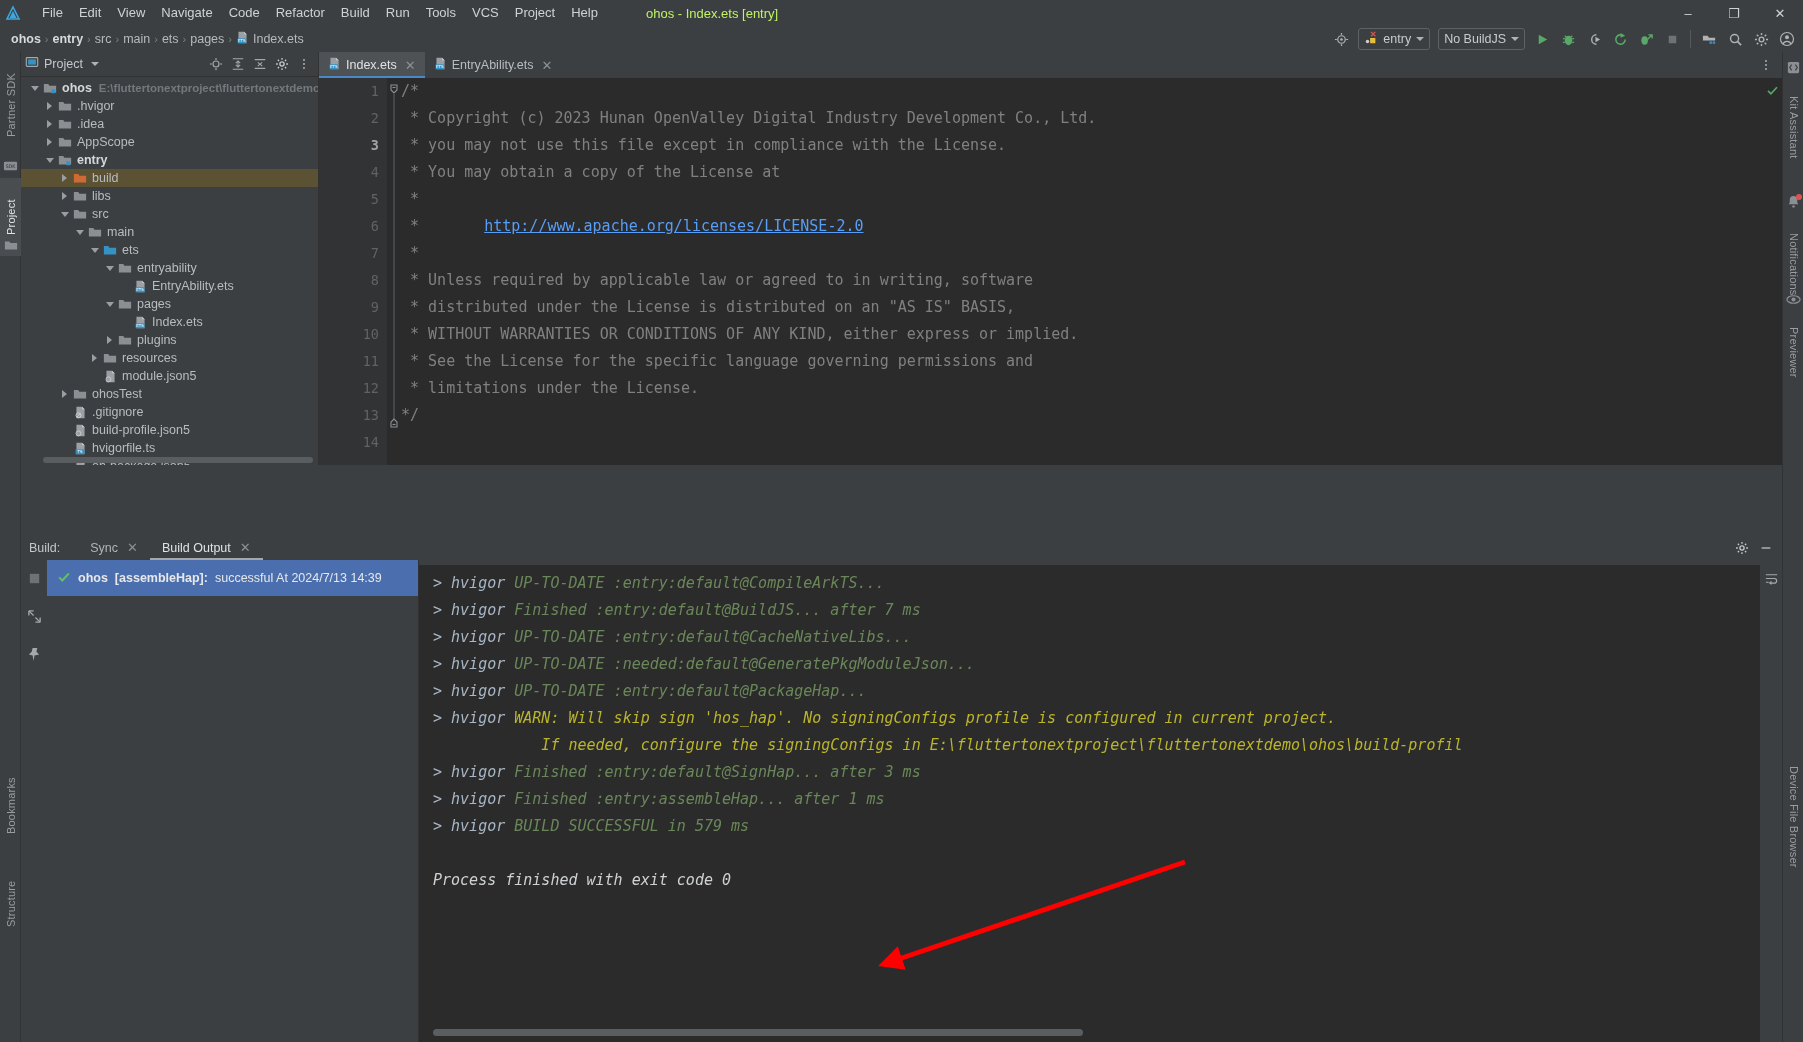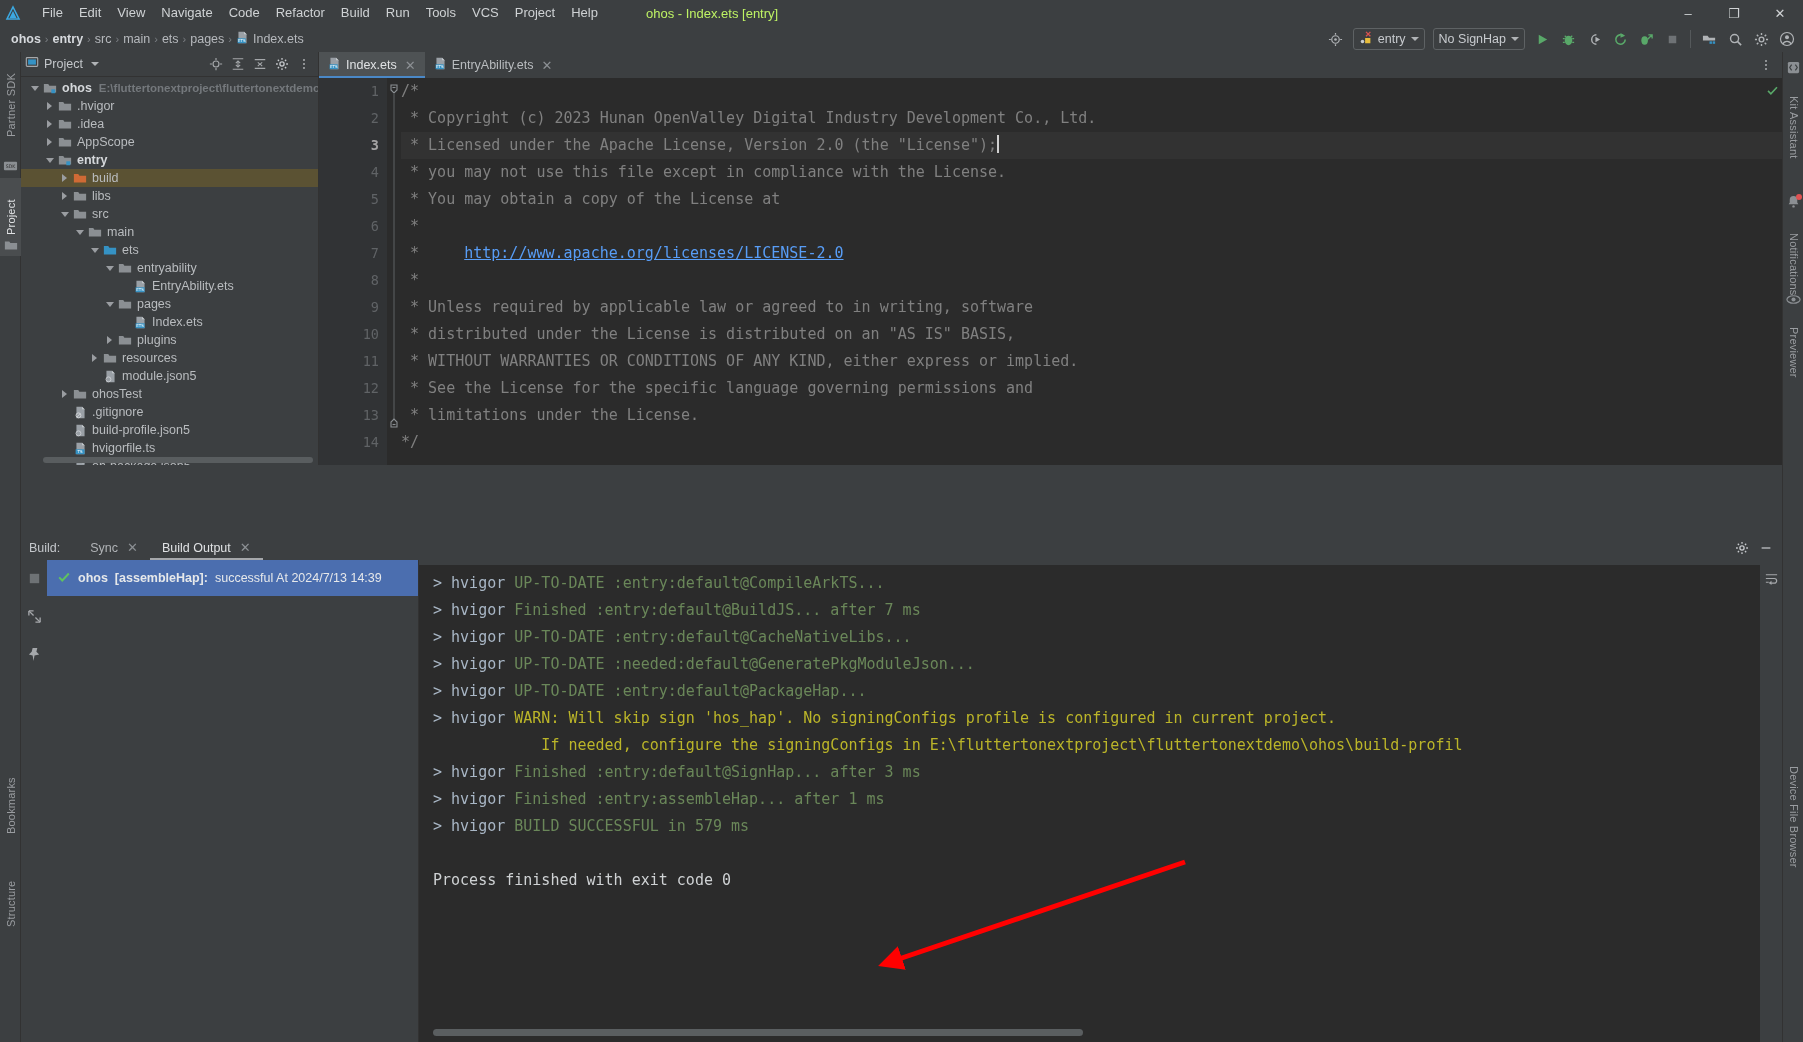--- a/index.html
+++ b/index.html
@@ -141,21 +141,21 @@
     font-family: "DejaVu Sans Mono", monospace; font-size: 13.5px; color: #606366;
   }
   .gutter-line.cur { color: #a4a3a3; font-weight: bold; }
   .fold-col { position: absolute; left: 68px; top: 0; width: 14px; height: 100%; }
   .code-lines { position: absolute; left: 82px; top: 0; right: 0; }
   .cline {
     height: 27px; line-height: 27px; white-space: pre;
     font-family: "DejaVu Sans Mono", monospace; font-size: 15px; color: #808080;
   }
   .cline.cur { background: #323232; }
-  .clink { color: #589df6; text-decoration: underline; }
+  .clink { color: #589df6; text-decoration: underline; margin-left: 20px; }
   .caret-blink {
     display:inline-block; width: 1.5px; height: 18px; background: #d0d0d0;
     vertical-align: -3px;
   }
 
   
   .build-panel {
     position: absolute; left: 21px; top: 535px; width: 1761px; height: 507px;
     background: #3c3f41;
   }
@@ -182,21 +182,21 @@
     height: 36px; display: flex; align-items: center; gap: 7px;
     padding-left: 10px; background: #4b6eaf; color: #e6e8ea; font-size: 12.5px;
   }
   .brr-bold { font-weight: bold; }
   .console {
     position: relative; flex: 1; background: #2b2b2b; overflow: hidden;
   }
   .cscroll-top {
     position:absolute; left:0; top:0; width:100%; height:5px; background:#3c3f41;
   }
-  .console-inner { padding: 10px 0 0 14px; }
+  .console-inner { padding: 10px 0 0 14px; font-style: italic; }
   .oline {
     height: 27px; line-height: 27px; white-space: pre;
     font-family: "DejaVu Sans Mono", monospace; font-size: 15px;
   }
   .c-prompt { color: #a9b7c6; }
   .c-task { color: #6a8759; }
   .c-warn { color: #bbb529; }
   .c-plain { color: #cfd2d4; }
   .c-link { color: #589df6; text-decoration: underline; }
   .hscroll {
@@ -286,21 +286,21 @@
         <svg width="14" height="14" viewBox="0 0 16 16">
             <rect x="7" y="8" width="6" height="6" fill="#e8bd3c"></rect>
             <circle cx="4" cy="12" r="2" fill="#c9ccd0"></circle>
             <path d="M8 1l5 5M13 1l-5 5" stroke="#d9534f" stroke-width="1.5"></path>
           </svg>
       </span>
       <span>entry</span>
       <span class="caret"></span>
     </div>
     <div class="combo">
-      <span>No SignHap</span>
+      <span>No BuildJS</span>
       <span class="caret"></span>
     </div>
     <div class="tb-icon">
       <svg width="15" height="15" viewBox="0 0 16 16">
           <polygon points="4,3 13,8 4,13" fill="#59a869"></polygon>
         </svg>
     </div>
     <div class="tb-icon">
       <svg width="15" height="15" viewBox="0 0 16 16">
           <ellipse cx="8" cy="9" rx="4" ry="5" fill="#59a869"></ellipse>
@@ -797,21 +797,20 @@
           <path d="M4 7 h6 v5 l-3 3 l-3 -3 z" fill="none" stroke="#8b8f93" stroke-width="1.1"></path>
           <path d="M5.5 9.5h3" stroke="#8b8f93" stroke-width="1.1"></path>
           <path d="M7 16 v326" stroke="#5a5e60" stroke-width="1.1"></path>
           <path d="M4 349 h6 v-5 l-3 -3 l-3 3 z" fill="none" stroke="#8b8f93" stroke-width="1.1"></path>
           <path d="M5.5 346.5h3" stroke="#8b8f93" stroke-width="1.1"></path>
         </svg>
       </div>
       <div class="code-lines" id="code-lines">
           <div class="cline"><span>/*</span></div>
           <div class="cline"><span> * Copyright (c) 2023 Hunan OpenValley Digital Industry Development Co., Ltd.</span></div>
-          <div class="cline cur"><span> * Licensed under the Apache License, Version 2.0 (the "License");</span><span class="caret-blink"></span></div>
           <div class="cline"><span> * you may not use this file except in compliance with the License.</span></div>
           <div class="cline"><span> * You may obtain a copy of the License at</span></div>
           <div class="cline"><span> *</span></div>
           <div class="cline"><span> *     </span><span class="clink">http://www.apache.org/licenses/LICENSE-2.0</span></div>
           <div class="cline"><span> *</span></div>
           <div class="cline"><span> * Unless required by applicable law or agreed to in writing, software</span></div>
           <div class="cline"><span> * distributed under the License is distributed on an "AS IS" BASIS,</span></div>
           <div class="cline"><span> * WITHOUT WARRANTIES OR CONDITIONS OF ANY KIND, either express or implied.</span></div>
           <div class="cline"><span> * See the License for the specific language governing permissions and</span></div>
           <div class="cline"><span> * limitations under the License.</span></div>

